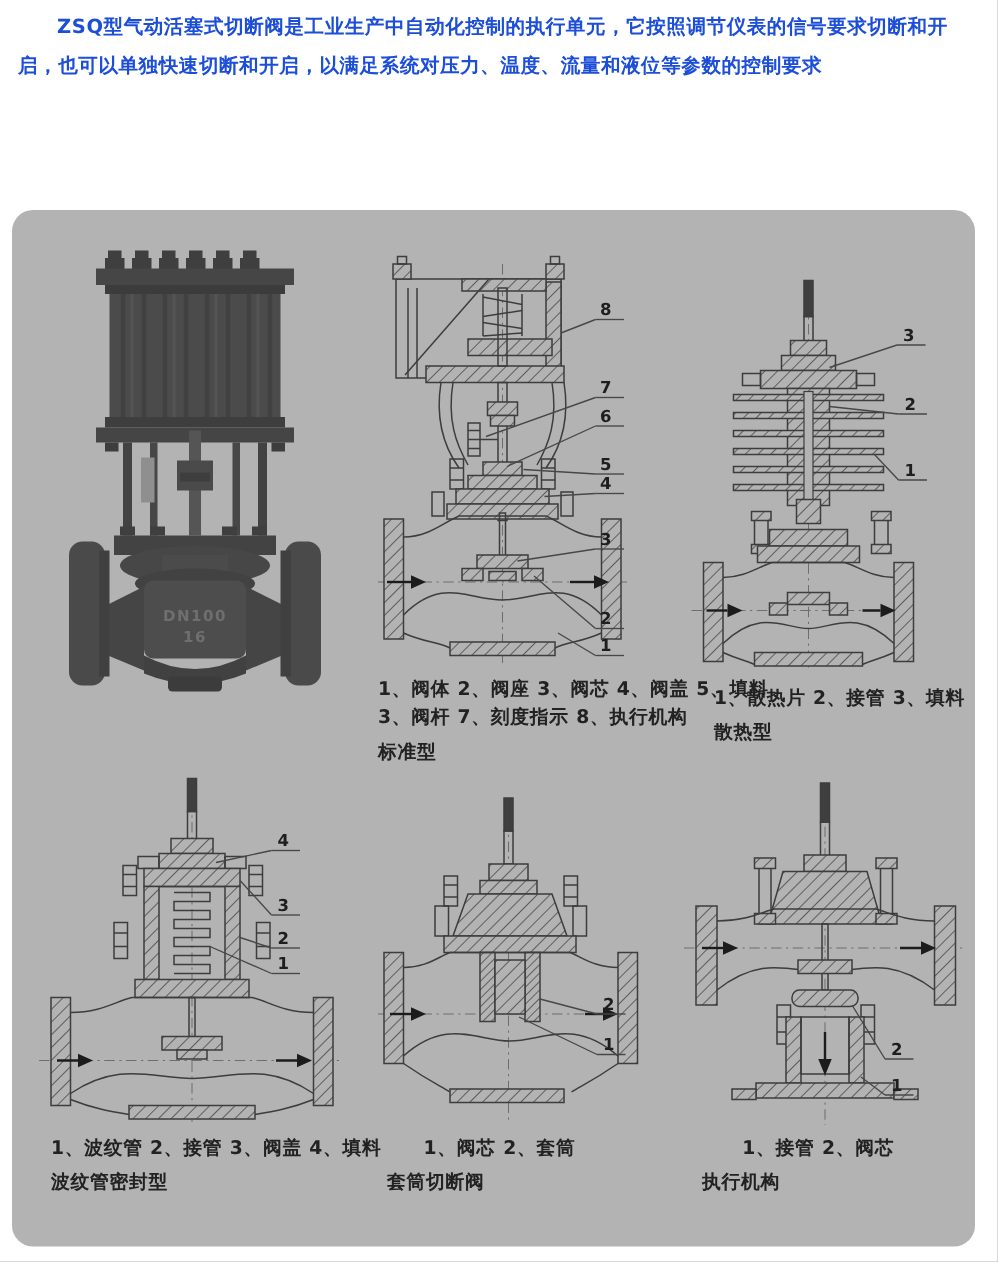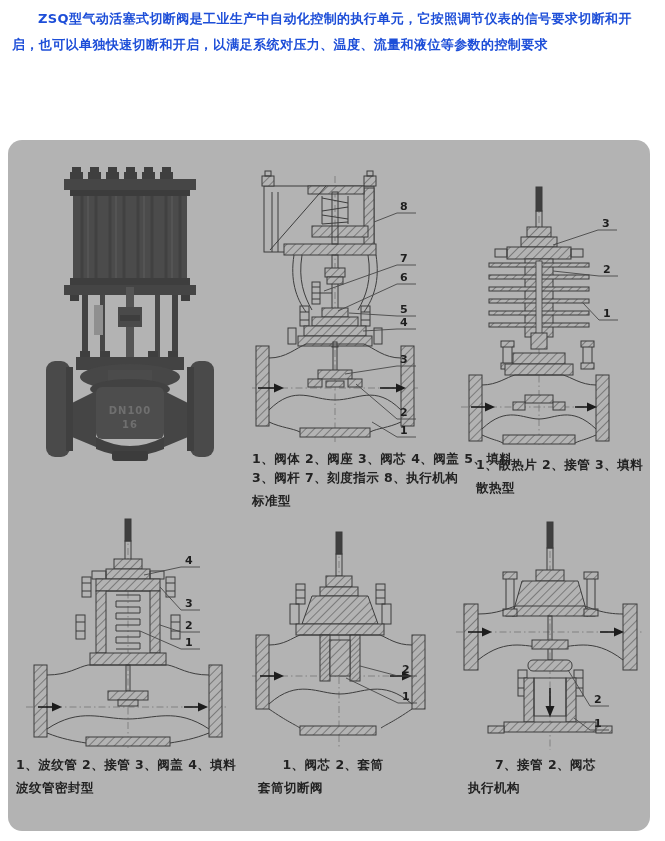--- a/index.html
+++ b/index.html
@@ -476,26 +476,26 @@
   <span>1、阀体 2、阀座 3、阀芯 4、阀盖 5、填料</span><br>
   <span>3、阀杆 7、刻度指示 8、执行机构</span>
   <span class="t" style="width:160px">标准型</span>
 </div>
 
 <div class="cap" style="left:476px;top:455px;width:175px">
   <span>1、散热片 2、接管 3、填料</span>
   <span class="t" style="width:145px">散热型</span>
 </div>
 
-<div class="cap" style="left:16px;top:755px;width:212px">
+<div class="cap" style="left:34px;top:755px;width:212px">
   <span>1、波纹管 2、接管 3、阀盖 4、填料</span>
   <span class="t">波纹管密封型</span>
 </div>
 
 <div class="cap" style="left:258px;top:755px;width:150px;text-align:center">
   <span>1、阀芯 2、套筒</span>
   <span class="t">套筒切断阀</span>
 </div>
 
 <div class="cap" style="left:468px;top:755px;width:155px;text-align:center">
-  <span>7、接管 2、阀芯</span>
+  <span>1、接管 2、阀芯</span>
   <span class="t">执行机构</span>
 </div>
 
 </body></html>

